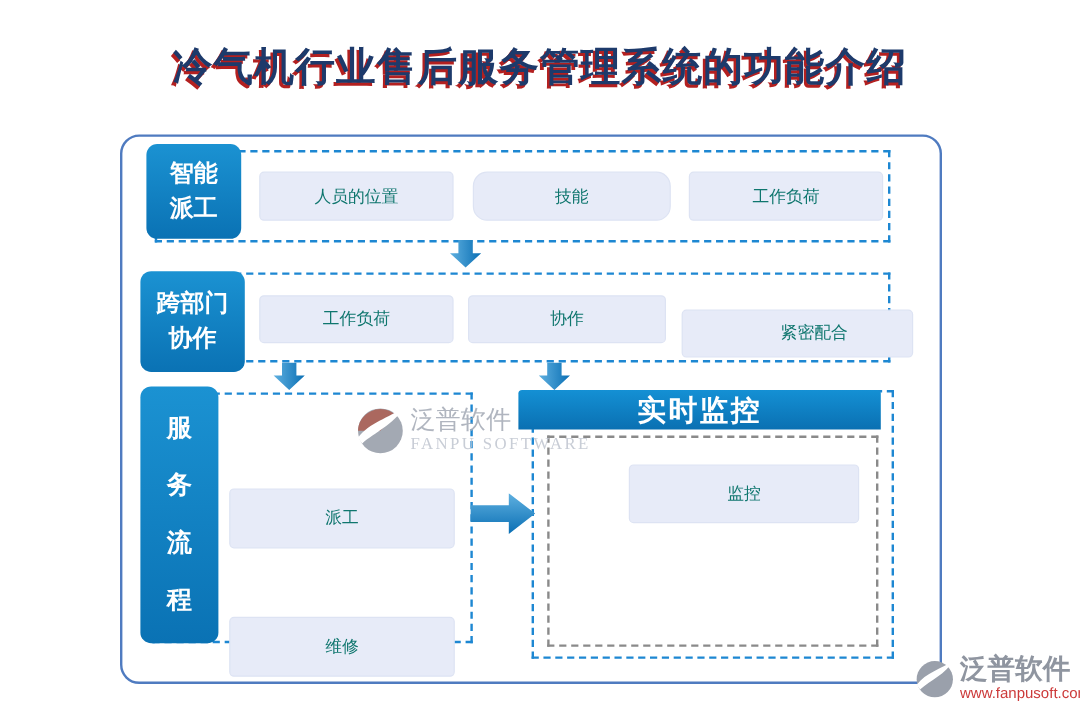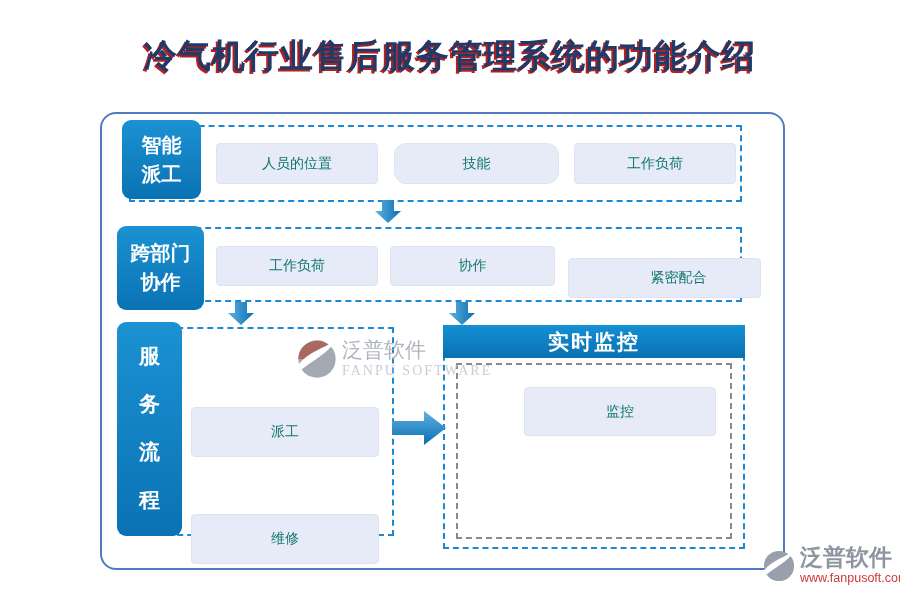--- a/index.html
+++ b/index.html
@@ -31,25 +31,25 @@
   }
   
   .item{
     background:#e7ebf8;border:1px solid #dde3f3;border-radius:4px;z-index:2;
     display:flex;align-items:center;justify-content:center;
     color:#0f766e;font-size:14px;text-align:center;
   }
   .arrow{z-index:4;}
   
   #monitor-header{
-    left:443px;top:325px;width:302px;height:33px;z-index:2;
+    left:432px;top:325px;width:302px;height:33px;z-index:2;
     background:linear-gradient(180deg,#1490d4 0%,#0a70b2 100%);
     border-radius:3px 3px 0 0;
     display:flex;align-items:center;justify-content:center;
-    color:#ffffff;font-weight:700;font-size:21px;letter-spacing:2px;
+    color:#ffffff;font-weight:700;font-size:24px;letter-spacing:2px;
   }
   
   #service-label{
     left:117px;top:322px;width:65px;height:214px;
     font-size:21px;line-height:2.28;
   }
   
   .wm{display:flex;align-items:center;z-index:5;}
   #wm-center{left:296px;top:338px;opacity:.9;}
   #wm-center .wm-name{font-size:21px;color:#a8aeb9;line-height:1.1;}

